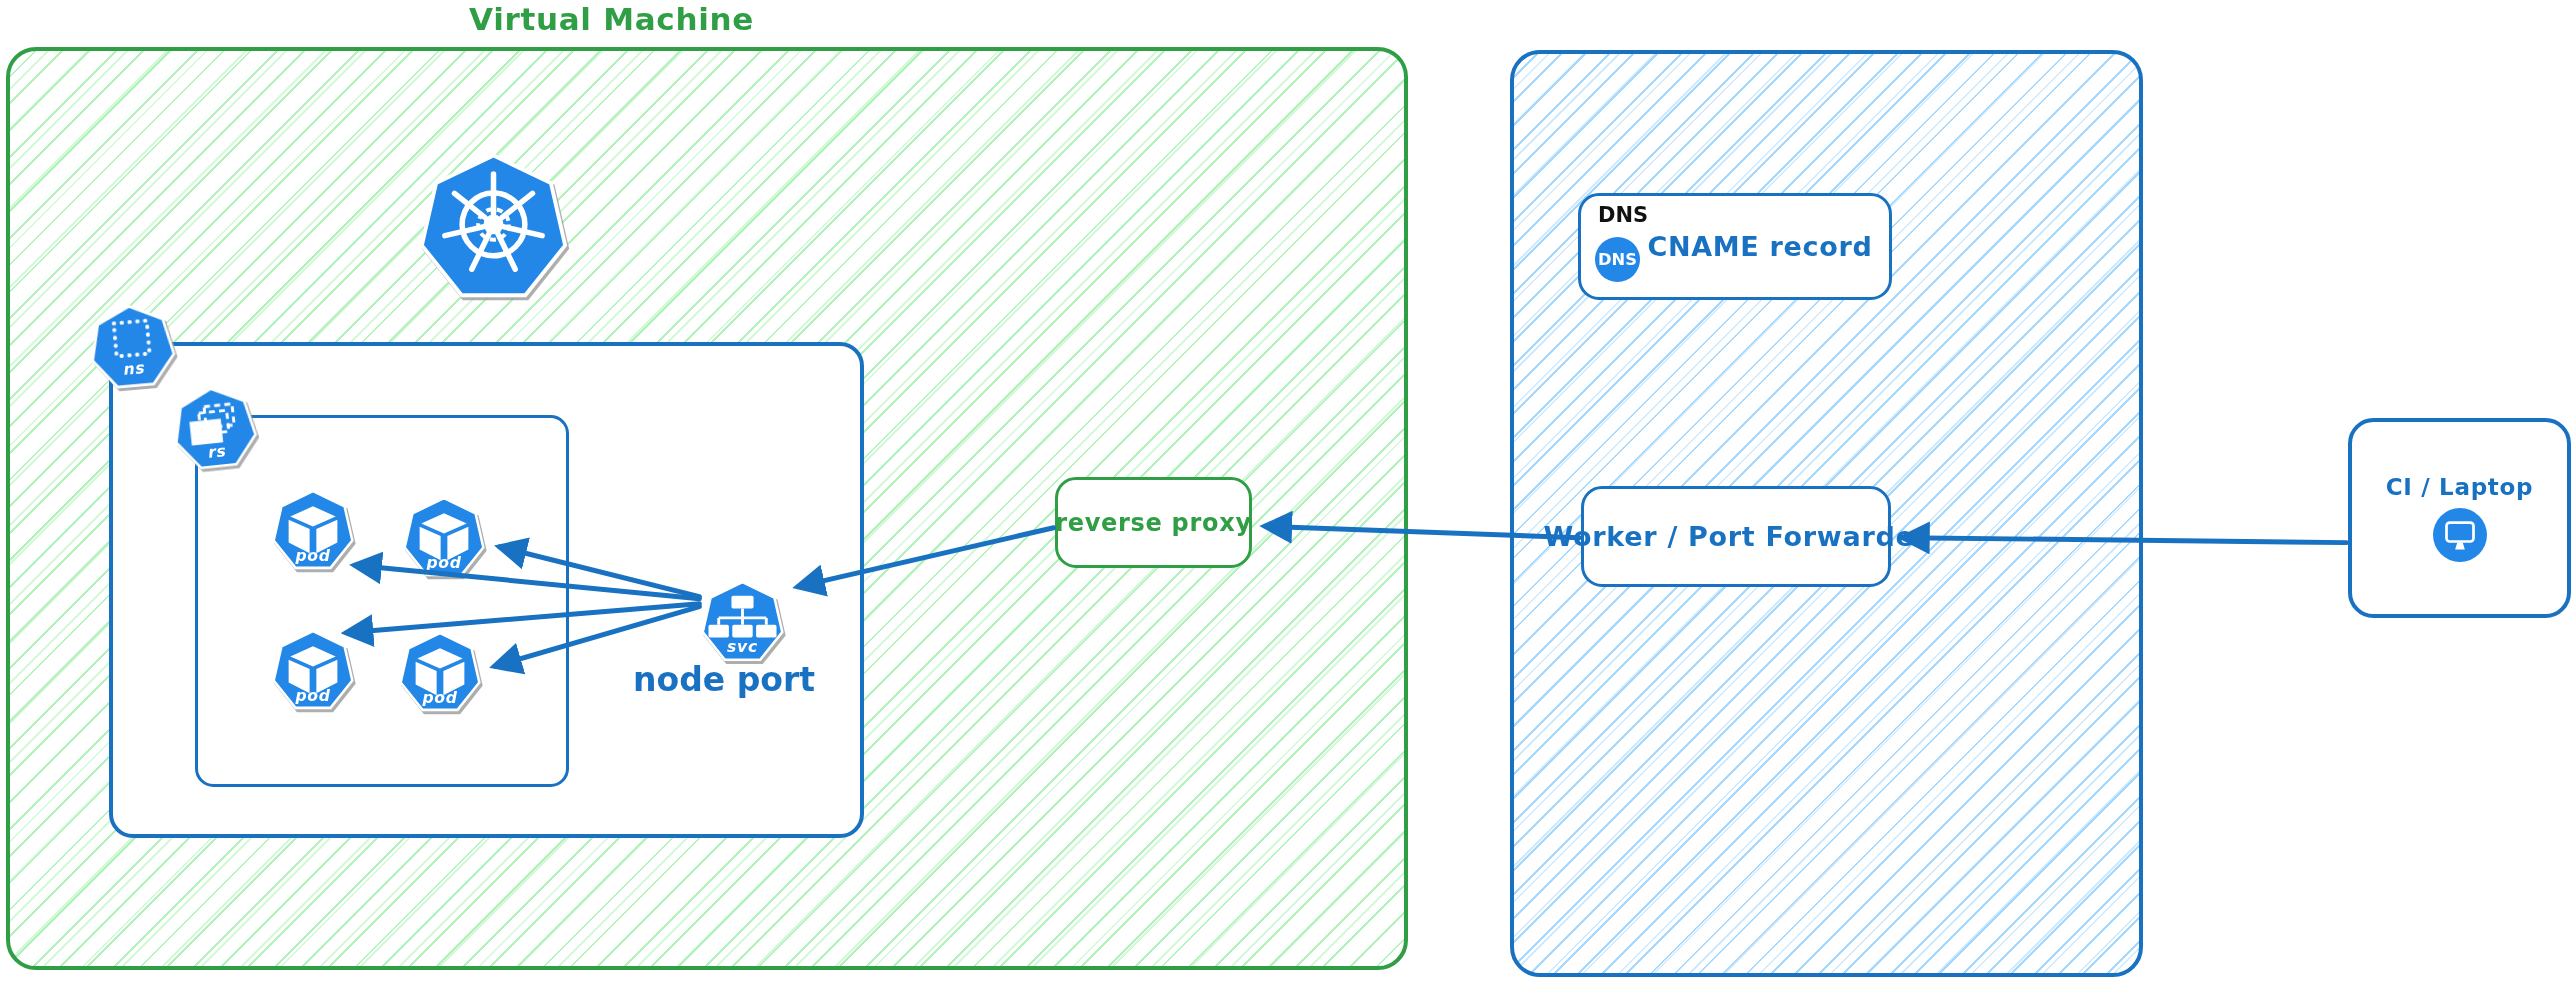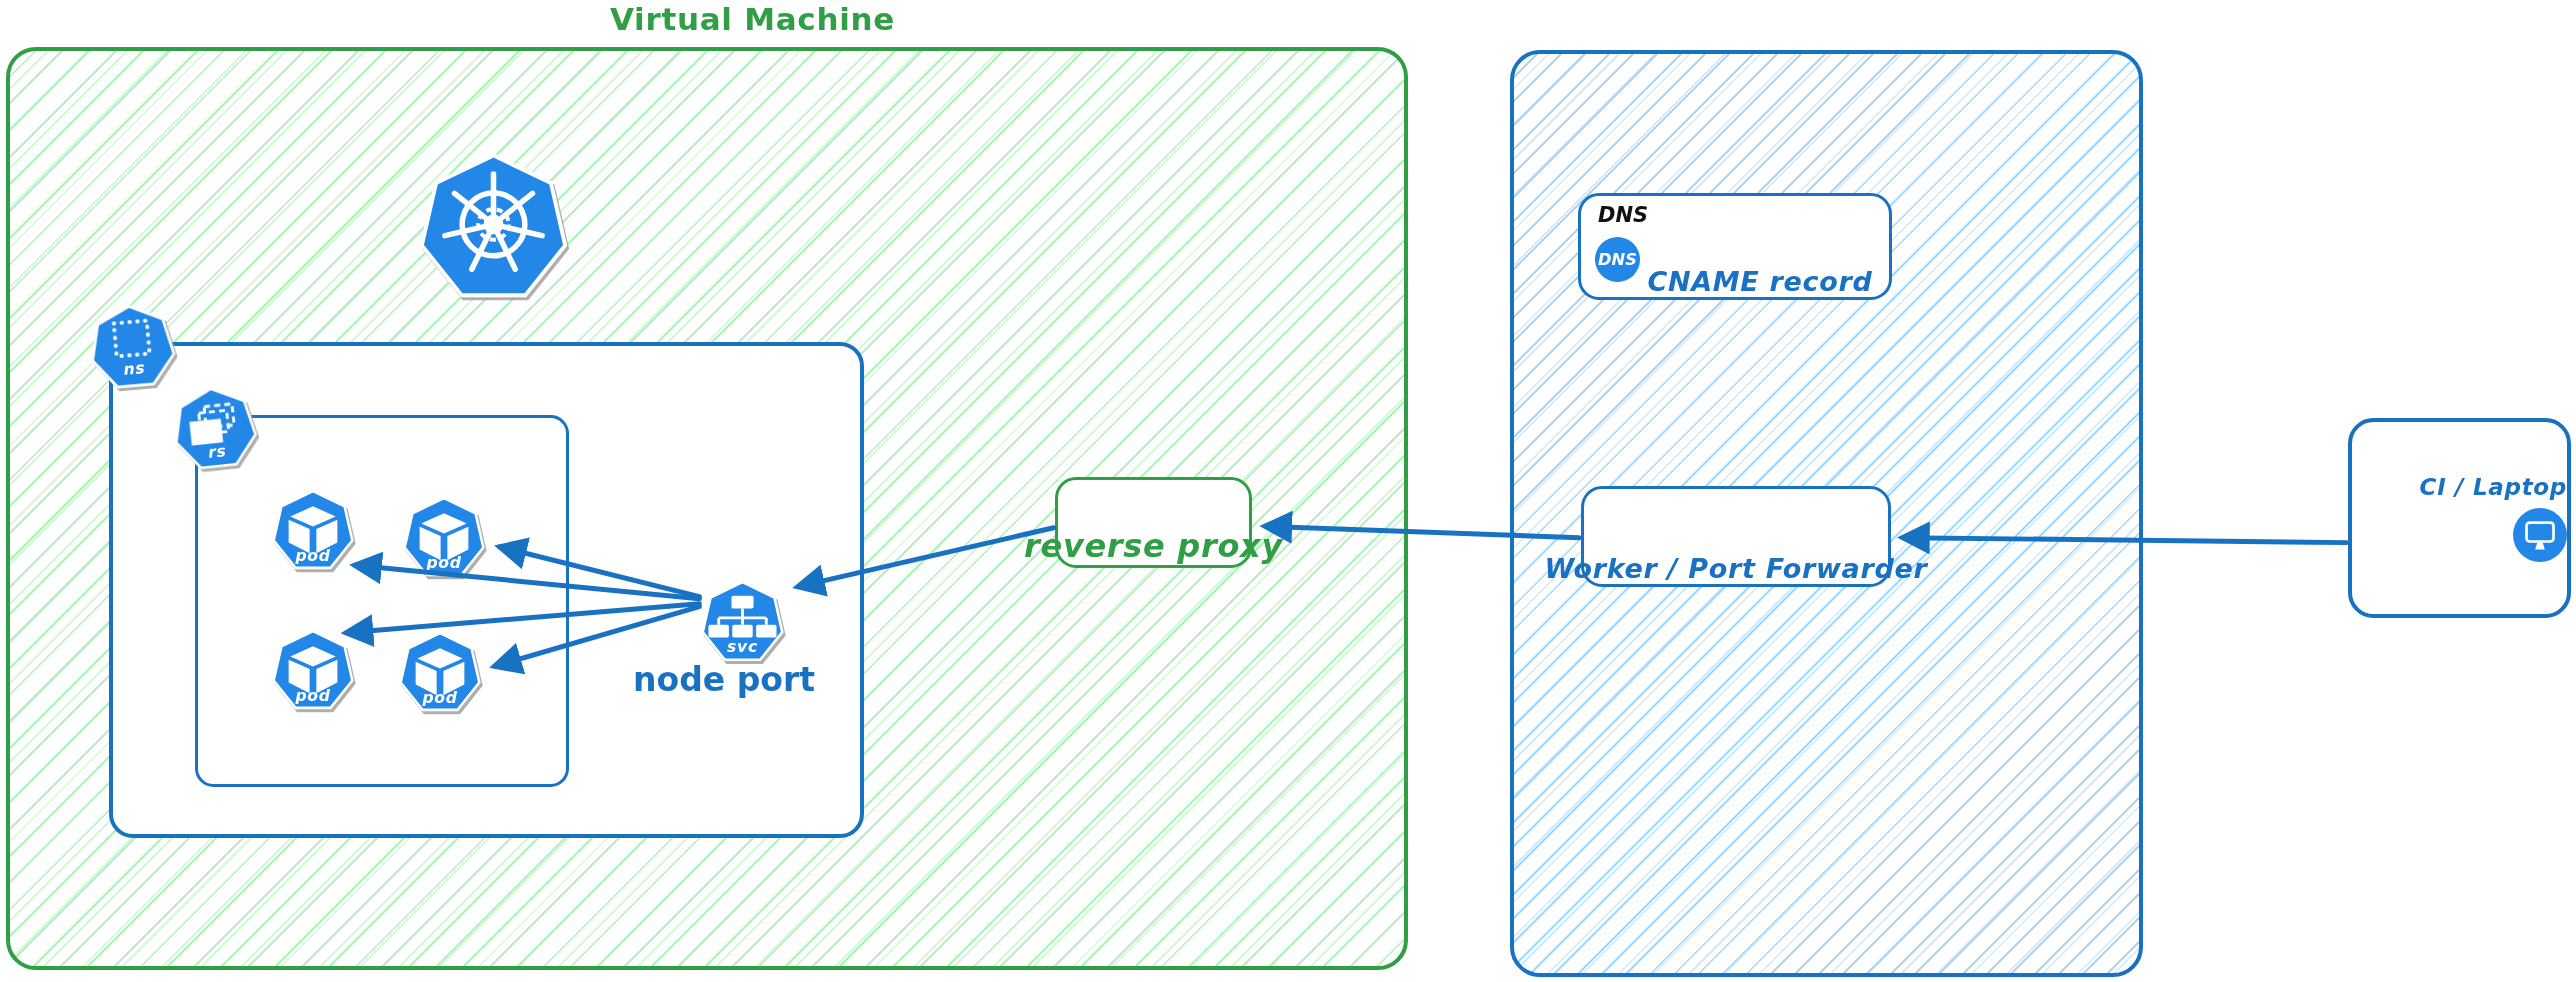--- a/index.html
+++ b/index.html
@@ -16,27 +16,27 @@
       repeating-linear-gradient(135deg, rgba(0,0,0,0) 0px, rgba(0,0,0,0) 17px, #b2f2bb 17px, #b2f2bb 19px),
       repeating-linear-gradient(135deg, rgba(0,0,0,0) 0px, rgba(0,0,0,0) 26px, #d3f9d8 26px, #d3f9d8 28px);
   }
   .frame-blue {
     border:4.3px solid #1971c2;
     background:
       repeating-linear-gradient(135deg, rgba(0,0,0,0) 0px, rgba(0,0,0,0) 15px, #a5d8ff 15px, #a5d8ff 17px),
       repeating-linear-gradient(135deg, rgba(0,0,0,0) 0px, rgba(0,0,0,0) 23.4px, #d0ebff 23.4px, #d0ebff 25px);
   }
 
-  .title { position:absolute; text-align:right; font-size:31px; font-weight:bold; letter-spacing:0.7px; white-space:nowrap; }
+  .title { position:absolute; text-align:left; font-size:31px; font-weight:bold; letter-spacing:0.7px; white-space:nowrap; }
   .title-green { color:#2f9e44; }
   .title-blue  { color:#1971c2; }
 
   
   .node-box { position:absolute; box-sizing:border-box; background:#ffffff;
-              display:flex; align-items:flex-end; justify-content:center;font-style:italic; }
+              display:flex; align-items:center; justify-content:center; }
   .nb-blue  { border:3.6px solid #1971c2; border-radius:21px; color:#1971c2; }
   .nb-green { border:3.6px solid #2f9e44; border-radius:21px; color:#2f9e44; }
   .nb-label { font-weight:bold; letter-spacing:0.7px; white-space:nowrap; }
 
   
   .kicon { position:absolute; }
   .kicon svg { position:absolute; inset:0; width:100%; height:100%;
                filter:drop-shadow(2.8px 3.6px 0px rgba(160,160,160,0.85)); }
   .kicon-label {
     position:absolute; left:0; right:0; bottom:11%;
@@ -154,21 +154,21 @@
       <rect x="10" y="52" width="24" height="15" rx="2" fill="#ffffff"></rect>
       <rect x="38" y="52" width="24" height="15" rx="2" fill="#ffffff"></rect>
       <rect x="66" y="52" width="24" height="15" rx="2" fill="#ffffff"></rect>
     </svg>
     <span class="kicon-label" style="bottom:13%;">svc</span>
   </div>
 
   <div class="plain-label" style="left:633px; top:660px; width:213px; font-size:33px; color:#1971c2;">node port</div>
 
   <div class="node-box nb-green" style="left:1055px; top:477px; width:197px; height:91px;">
-    <span class="nb-label" style="font-size:32px;">reverse proxy</span>
+    <span class="nb-label" style="font-size:24px;">reverse proxy</span>
   </div>
 
 
   <div class="frame frame-blue" style="left:1510px; top:50px; width:633px; height:927px;"></div>
 
   <div class="node-box nb-blue" style="left:1578px; top:193px; width:314px; height:107px;">
     <span class="plain-label" style="left:17px; top:7px; font-size:21px; color:#111111; text-align:left;">DNS</span>
     <div class="badge-circle" style="left:14px; top:41px; width:45px; height:45px; font-size:16.3px;">
       <span>DNS</span>
     </div>

